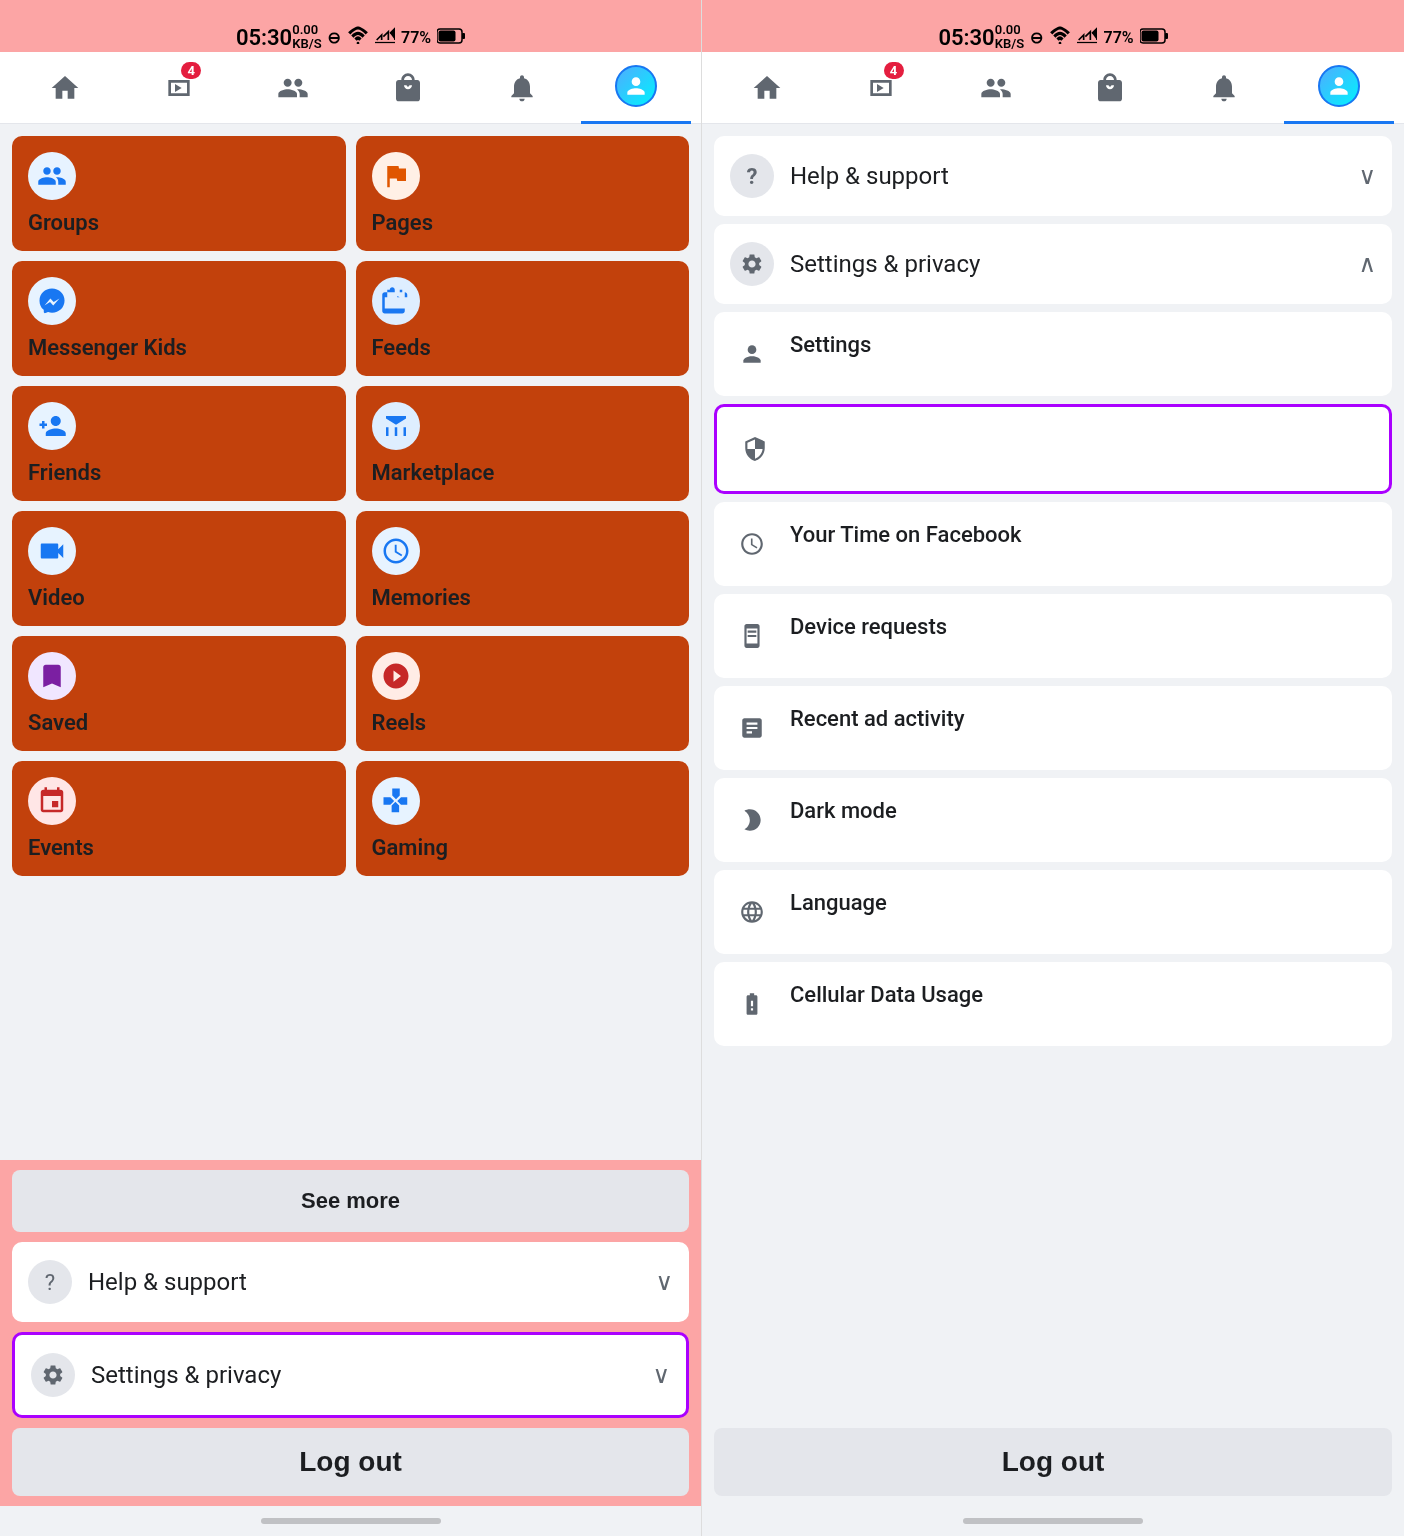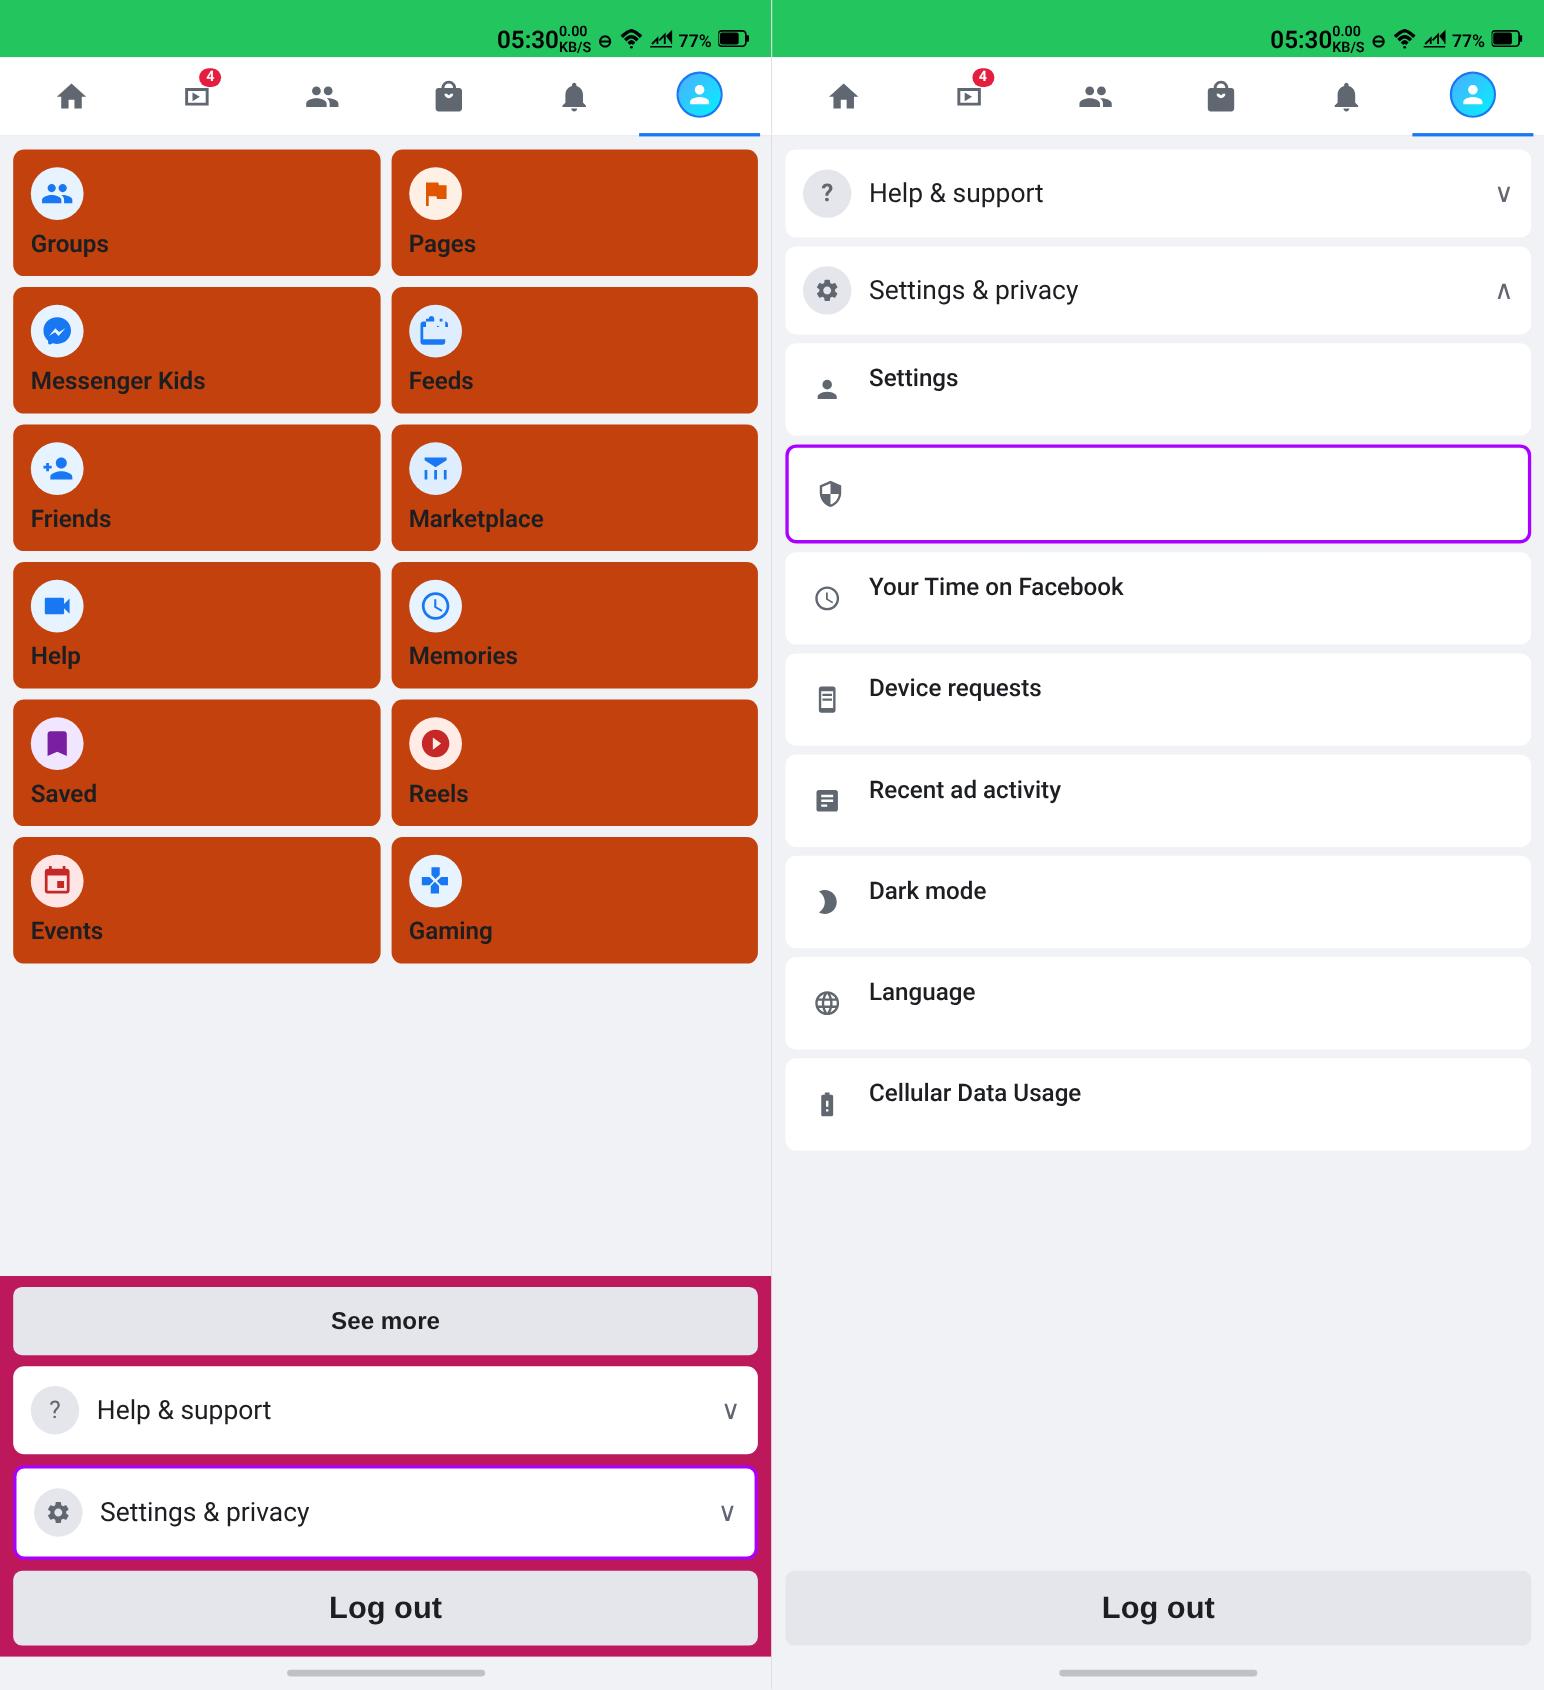--- a/index.html
+++ b/index.html
@@ -19,24 +19,24 @@
       background: #f0f2f5;
       display: flex;
       flex-direction: column;
       border-right: 1px solid #ddd;
       position: relative;
     }
 
     
     .status-bar {
       display: flex;
-      justify-content: flex-end;
+      justify-content: center;
       align-items: center;
       padding: 26px 20px 4px;
-      background: #22c55e;
+      background: #fca5a5;
       font-size: 22px;
       font-weight: 600;
       color: #000;
       height: 52px;
     }
 
     .status-right {
       display: flex;
       align-items: center;
       gap: 6px;
@@ -134,21 +134,21 @@
 
     .grid-label {
       font-size: 22px;
       font-weight: 600;
       color: #1c1e21;
     }
 
     
     .bottom-section {
       padding: 10px 12px;
-      background: #be185d;
+      background: #fca5a5;
     }
 
     .see-more-btn {
       width: 100%;
       background: #e4e6eb;
       border: none;
       border-radius: 8px;
       padding: 18px;
       font-size: 22px;
       font-weight: 600;
@@ -415,21 +415,21 @@
             </svg>
           </div>
           <span class="grid-label">Marketplace</span>
         </div>
         <div class="grid-item">
           <div class="grid-icon" style="background: rgb(231, 243, 255);">
             <svg width="30" height="30" viewBox="0 0 24 24" fill="#1877f2">
               <path d="M17 10.5V7c0-.55-.45-1-1-1H4c-.55 0-1 .45-1 1v10c0 .55.45 1 1 1h12c.55 0 1-.45 1-1v-3.5l4 4v-11l-4 4z"></path>
             </svg>
           </div>
-          <span class="grid-label">Help</span>
+          <span class="grid-label">Video</span>
         </div>
         <div class="grid-item">
           <div class="grid-icon" style="background: rgb(231, 243, 255);">
             <svg width="30" height="30" viewBox="0 0 24 24" fill="#1877f2">
               <path d="M11.99 2C6.47 2 2 6.48 2 12s4.47 10 9.99 10C17.52 22 22 17.52 22 12S17.52 2 11.99 2zM12 20c-4.42 0-8-3.58-8-8s3.58-8 8-8 8 3.58 8 8-3.58 8-8 8zm.5-13H11v6l5.25 3.15.75-1.23-4.5-2.67V7z"></path>
             </svg>
           </div>
           <span class="grid-label">Memories</span>
         </div>
         <div class="grid-item">

